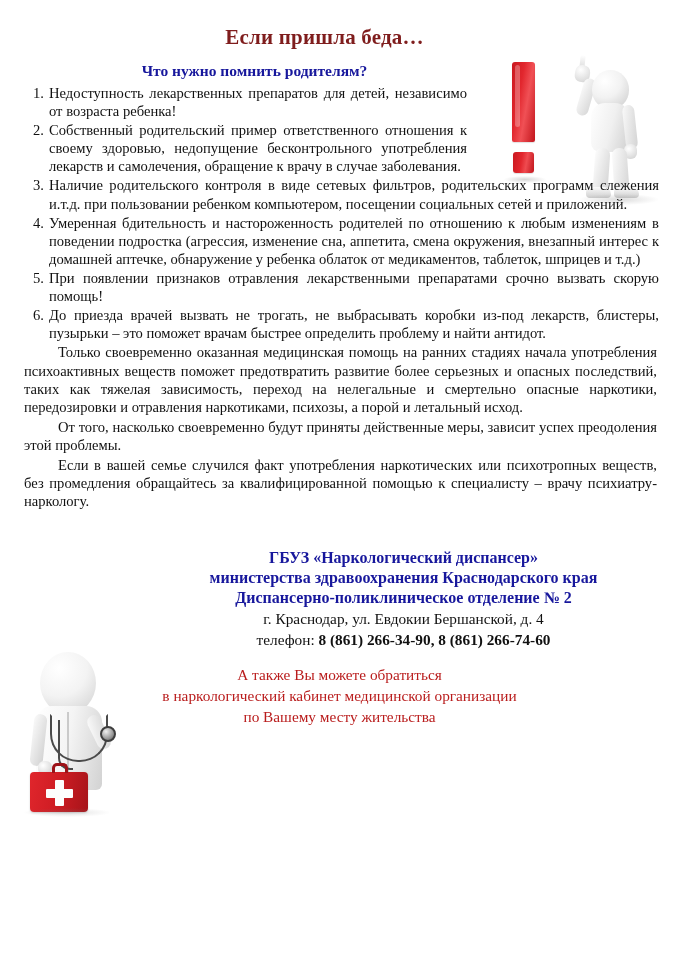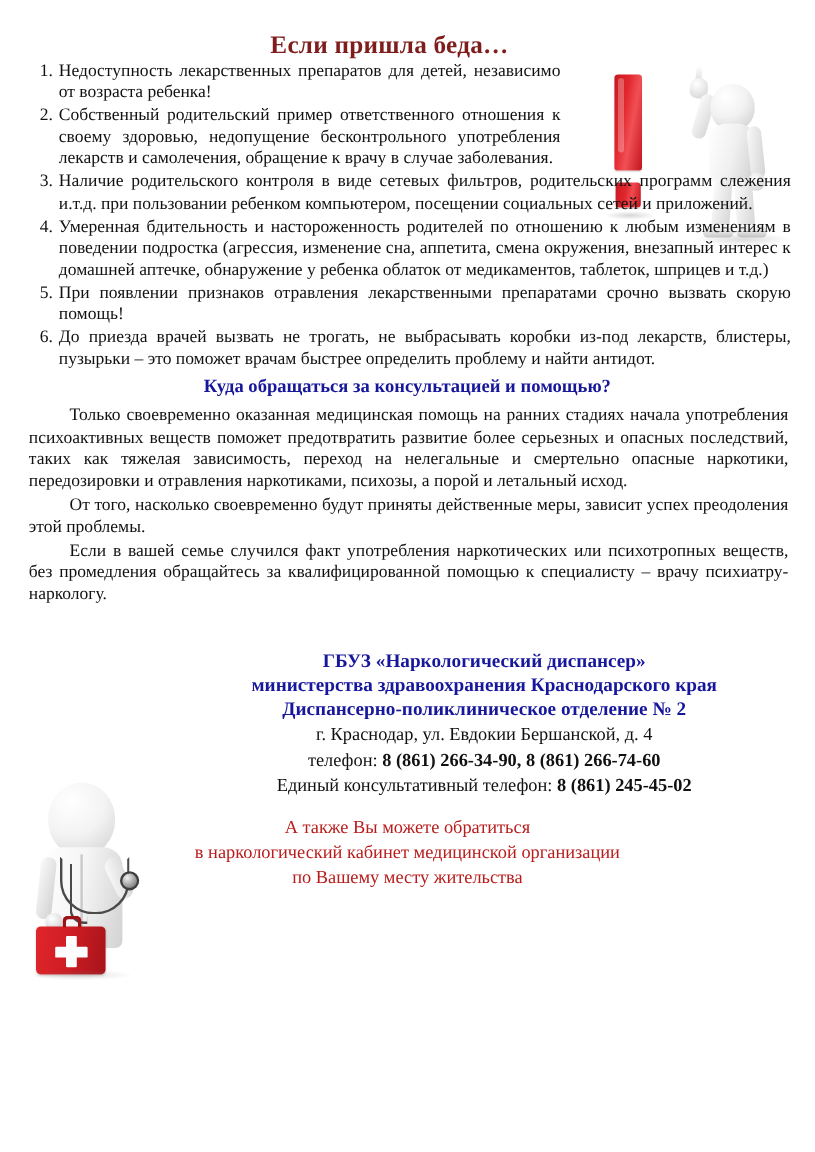--- a/index.html
+++ b/index.html
@@ -345,20 +345,21 @@
       <div class="leg-l"></div>
       <div class="leg-r"></div>
       <div class="foot-l"></div>
       <div class="foot-r"></div>
       <div class="shadow"></div>
     </div>
   </div>
 
   <h1 class="doc-title">Если пришла беда…</h1>
 
+  <h2 class="section-heading narrow">Что нужно помнить родителям?</h2>
 
   <ol class="tips">
     <li class="narrow">
       <span class="num">1.</span><b>Недоступность лекарственных препаратов</b><span> для детей, независимо от возраста ребенка!</span>
     </li>
     <li class="narrow">
       <span class="num">2.</span><b>Собственный родительский пример</b><span> ответственного отношения к своему здоровью, недопущение бесконтрольного употребления лекарств и самолечения, обращение к врачу в случае заболевания.</span>
     </li>
     <li>
       <span class="num">3.</span><b>Наличие родительского контроля</b><span> в виде сетевых фильтров, родительских программ слежения и.т.д. при пользовании ребенком компьютером, посещении социальных сетей и приложений.</span>
@@ -367,21 +368,20 @@
       <span class="num">4.</span><b>Умеренная бдительность</b><span> и настороженность родителей по отношению к </span><b>любым изменениям в поведении подростка</b><span> (агрессия, изменение сна, аппетита, смена окружения, внезапный интерес к домашней аптечке, обнаружение у ребенка облаток от медикаментов, таблеток, шприцев и т.д.)</span>
     </li>
     <li>
       <span class="num">5.</span><span>При появлении признаков отравления лекарственными препаратами </span><b>срочно вызвать скорую помощь!</b>
     </li>
     <li>
       <span class="num">6.</span><span>До приезда врачей </span><b>вызвать не трогать, не выбрасывать</b><span> коробки из-под лекарств, блистеры, пузырьки – это поможет врачам быстрее определить проблему и найти антидот.</span>
     </li>
   </ol>
 
-  <h2 class="section-heading wide">Куда обращаться за консультацией и помощью?</h2>
 
   <p class="para">Только своевременно оказанная медицинская помощь на ранних стадиях начала употребления психоактивных веществ поможет предотвратить развитие более серьезных и опасных последствий, таких как тяжелая зависимость, переход на нелегальные и смертельно опасные наркотики, передозировки и отравления наркотиками, психозы, а порой и летальный исход.</p>
   <p class="para">От того, насколько своевременно будут приняты действенные меры, зависит успех преодоления этой проблемы.</p>
   <p class="para">Если  в вашей семье случился факт употребления наркотических или психотропных веществ, без промедления обращайтесь за квалифицированной помощью к специалисту – врачу психиатру-наркологу.</p>
 
   <div class="illus-doc">
     <div class="doc">
       <div class="head"></div>
       <div class="coat"></div>
       <div class="arm-l"></div>
@@ -398,21 +398,20 @@
       <div class="shadow"></div>
     </div>
   </div>
 
   <div class="contact">
     <div class="org">ГБУЗ «Наркологический диспансер»</div>
     <div class="org">министерства здравоохранения Краснодарского края</div>
     <div class="org">Диспансерно-поликлиническое отделение № 2</div>
     <div class="addr">г. Краснодар, ул. Евдокии Бершанской, д. 4</div>
     <div class="addr"><span>телефон: </span><span class="b">8 (861) 266-34-90, 8 (861) 266-74-60</span></div>
-    <div class="addr"><span>Единый консультативный телефон: </span><span class="b">8 (861) 245-45-02</span></div>
   </div>
 
   <div class="footer-note">
     <div>А также Вы можете обратиться</div>
     <div>в наркологический кабинет медицинской организации</div>
     <div>по Вашему месту жительства</div>
   </div>
 
 </div>
 

